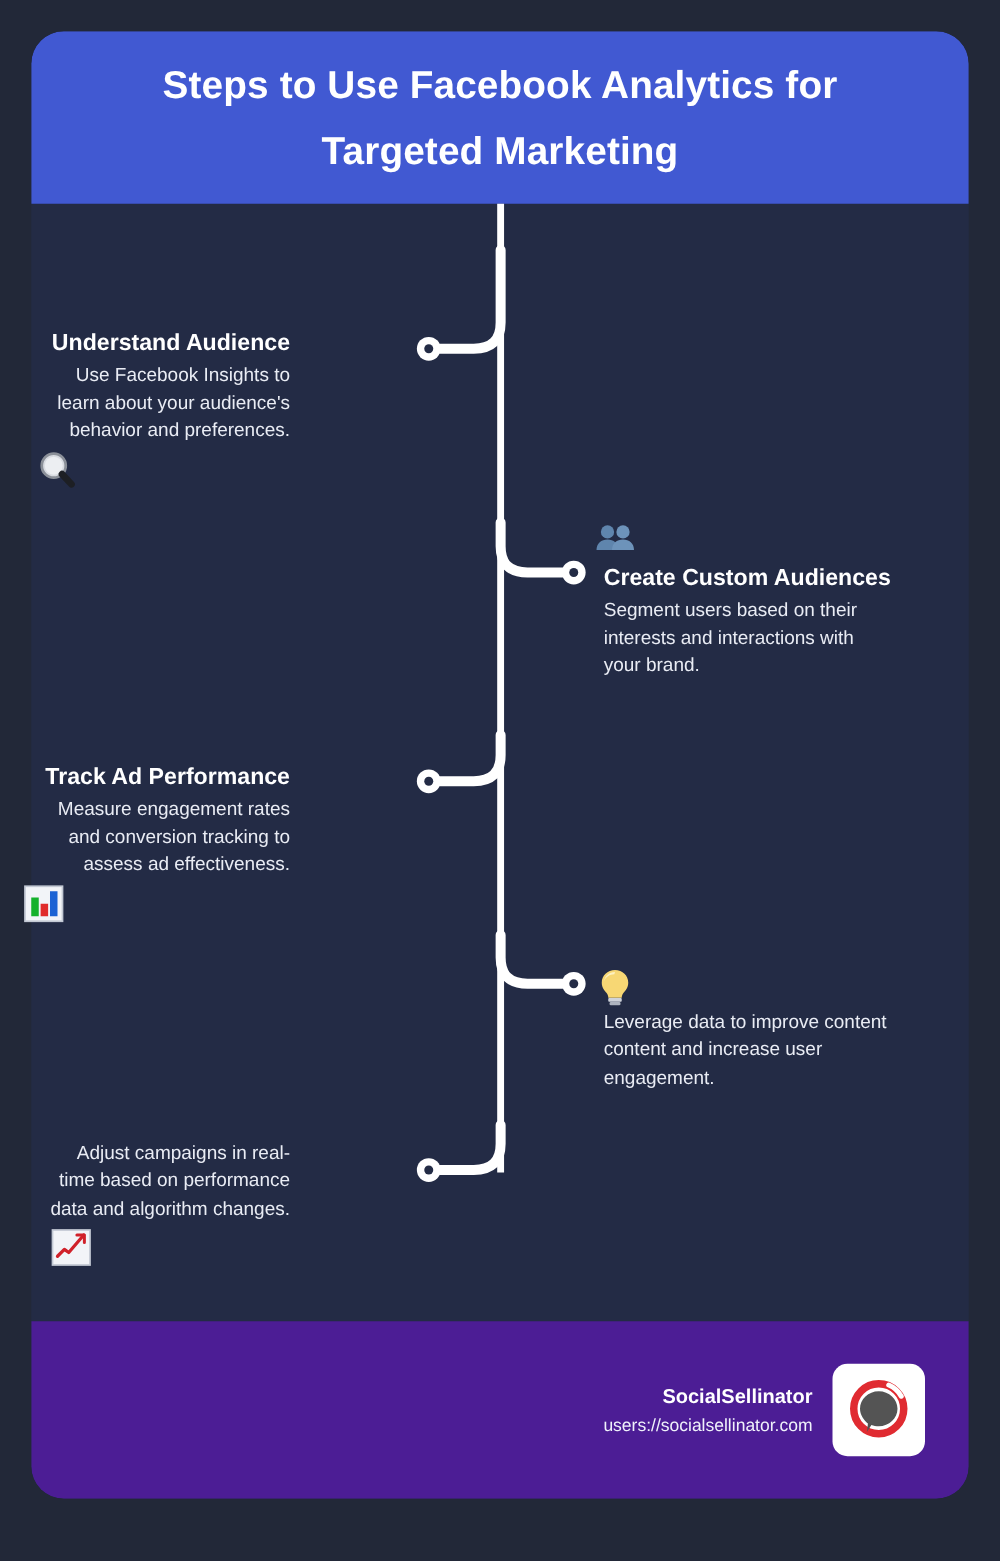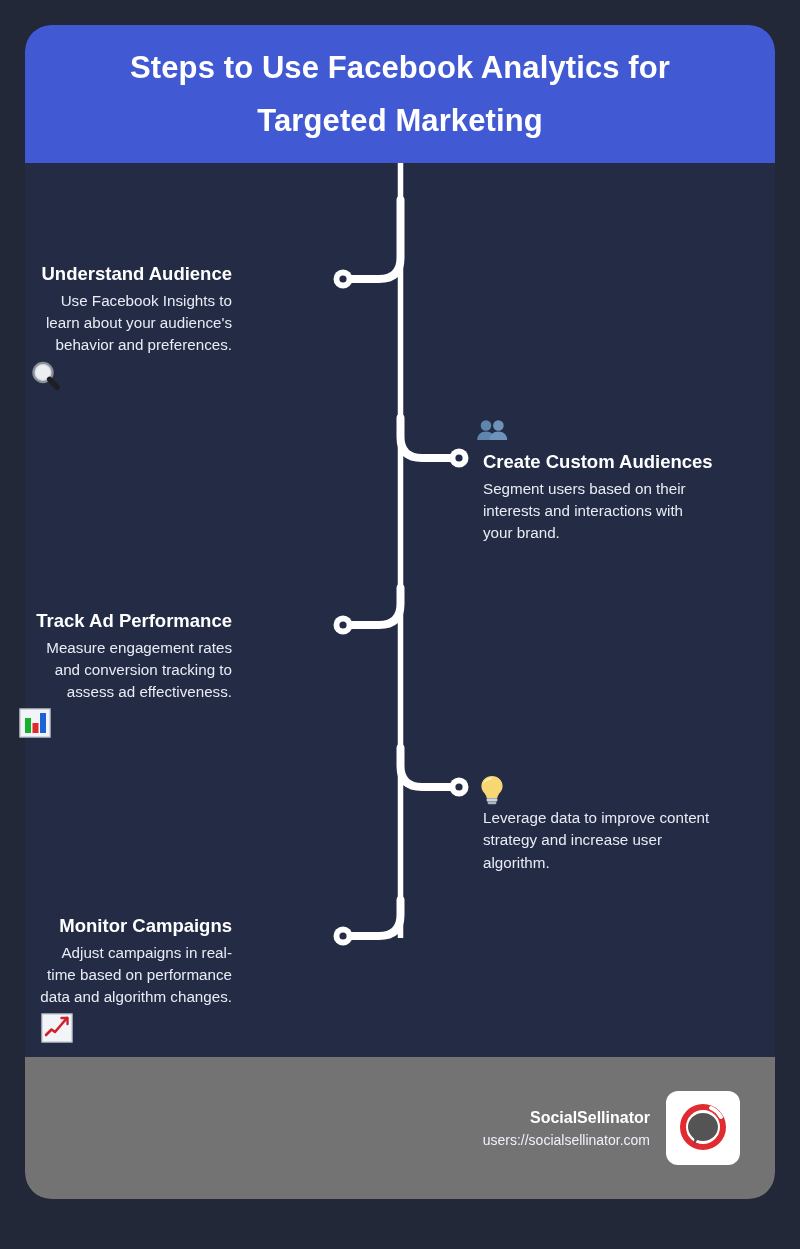--- a/index.html
+++ b/index.html
@@ -53,21 +53,21 @@
     letter-spacing: 0.1px;
   }
 
   
   .footer {
     position: absolute;
     left: 0;
     top: 1032px;
     width: 750px;
     height: 142px;
-    background: #737373;
+    background: #4c1d95;
     border-radius: 0 0 26px 26px;
     display: flex;
     align-items: center;
     justify-content: flex-end;
     padding-right: 35px;
   }
   .footer-text {
     text-align: right;
     margin-right: 16px;
   }
@@ -260,27 +260,26 @@
       <svg viewBox="0 0 34 34" aria-hidden="true">
         <path d="M17 3 c6.1 0 10.6 4.5 10.6 10.1 c0 4.2 -2.5 6.4 -3.9 8.3
                  c-1 1.4 -1.3 2.5 -1.3 3.7 h-10.8 c0 -1.2 -0.3 -2.3 -1.3 -3.7
                  C8.9 19.5 6.4 17.3 6.4 13.1 C6.4 7.5 10.9 3 17 3 z" fill="#f7d774"></path>
         <path d="M17 4.6 c-4.6 0 -8.2 3.3 -8.8 7.4 c1.3 -3.4 4.6 -5.6 8.3 -5.6 z" fill="#fdf1c0"></path>
         <rect x="11.6" y="25.3" width="10.8" height="3.1" rx="0.8" fill="#cfd3da"></rect>
         <rect x="12.6" y="28.6" width="8.8" height="2.6" rx="1.1" fill="#aeb4bf"></rect>
       </svg>
     </div>
     <div class="step-text">
-      <div class="step-desc">Leverage data to improve content strategy and increase user algorithm.</div>
+      <div class="step-desc">Leverage data to improve content content and increase user engagement.</div>
     </div>
   </div>
 
   <div class="step step-left" id="step-5">
     <div class="step-text">
-      <div class="step-title">Monitor Campaigns</div>
       <div class="step-desc">Adjust campaigns in real-time based on performance data and algorithm changes.</div>
     </div>
     <div class="step-icon">
       <svg viewBox="0 0 34 34" aria-hidden="true">
         <rect x="2" y="3" width="30" height="28" fill="#f2f4f8" stroke="#c3c9d4" stroke-width="1.4"></rect>
         <polyline points="6,24 11.5,18.5 15,21 27,7" fill="none" stroke="#d0212a" stroke-width="2.6" stroke-linecap="round" stroke-linejoin="round"></polyline>
         <polyline points="21.5,7 27.5,7 27.5,13" fill="none" stroke="#d0212a" stroke-width="2.4" stroke-linecap="round" stroke-linejoin="round"></polyline>
       </svg>
     </div>
   </div>

